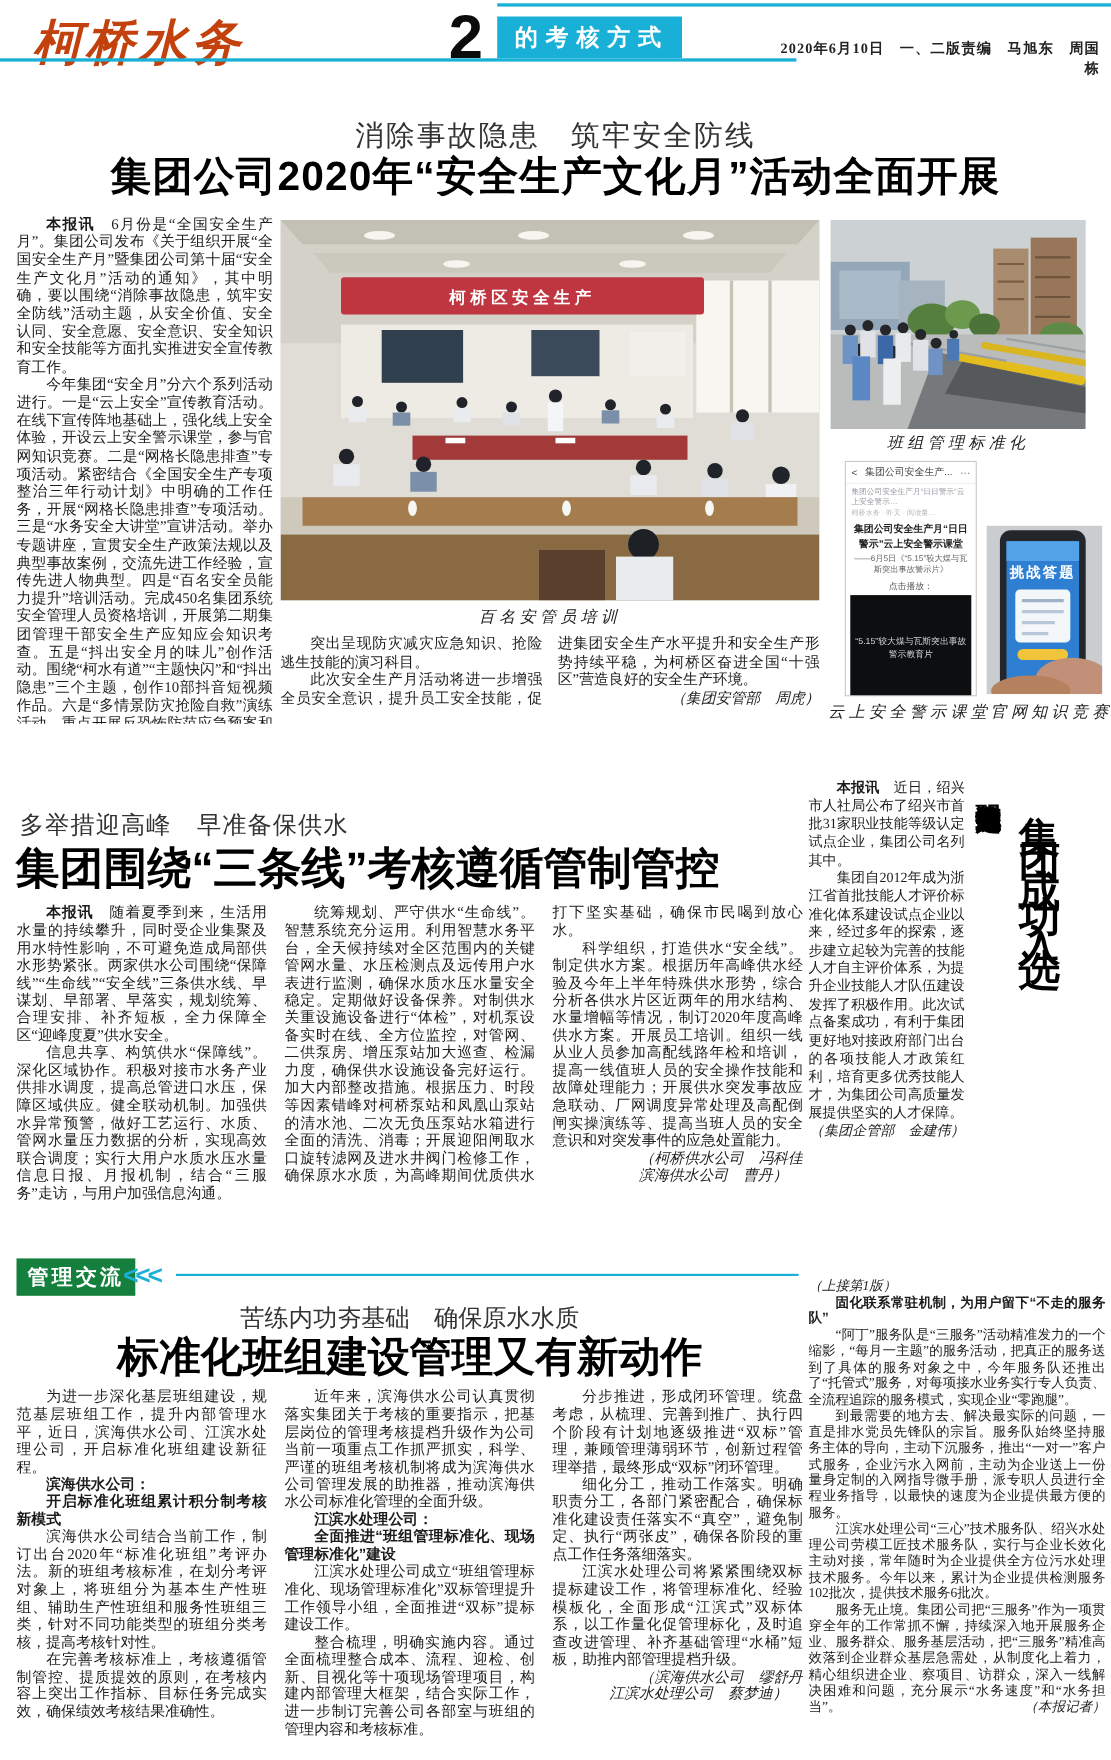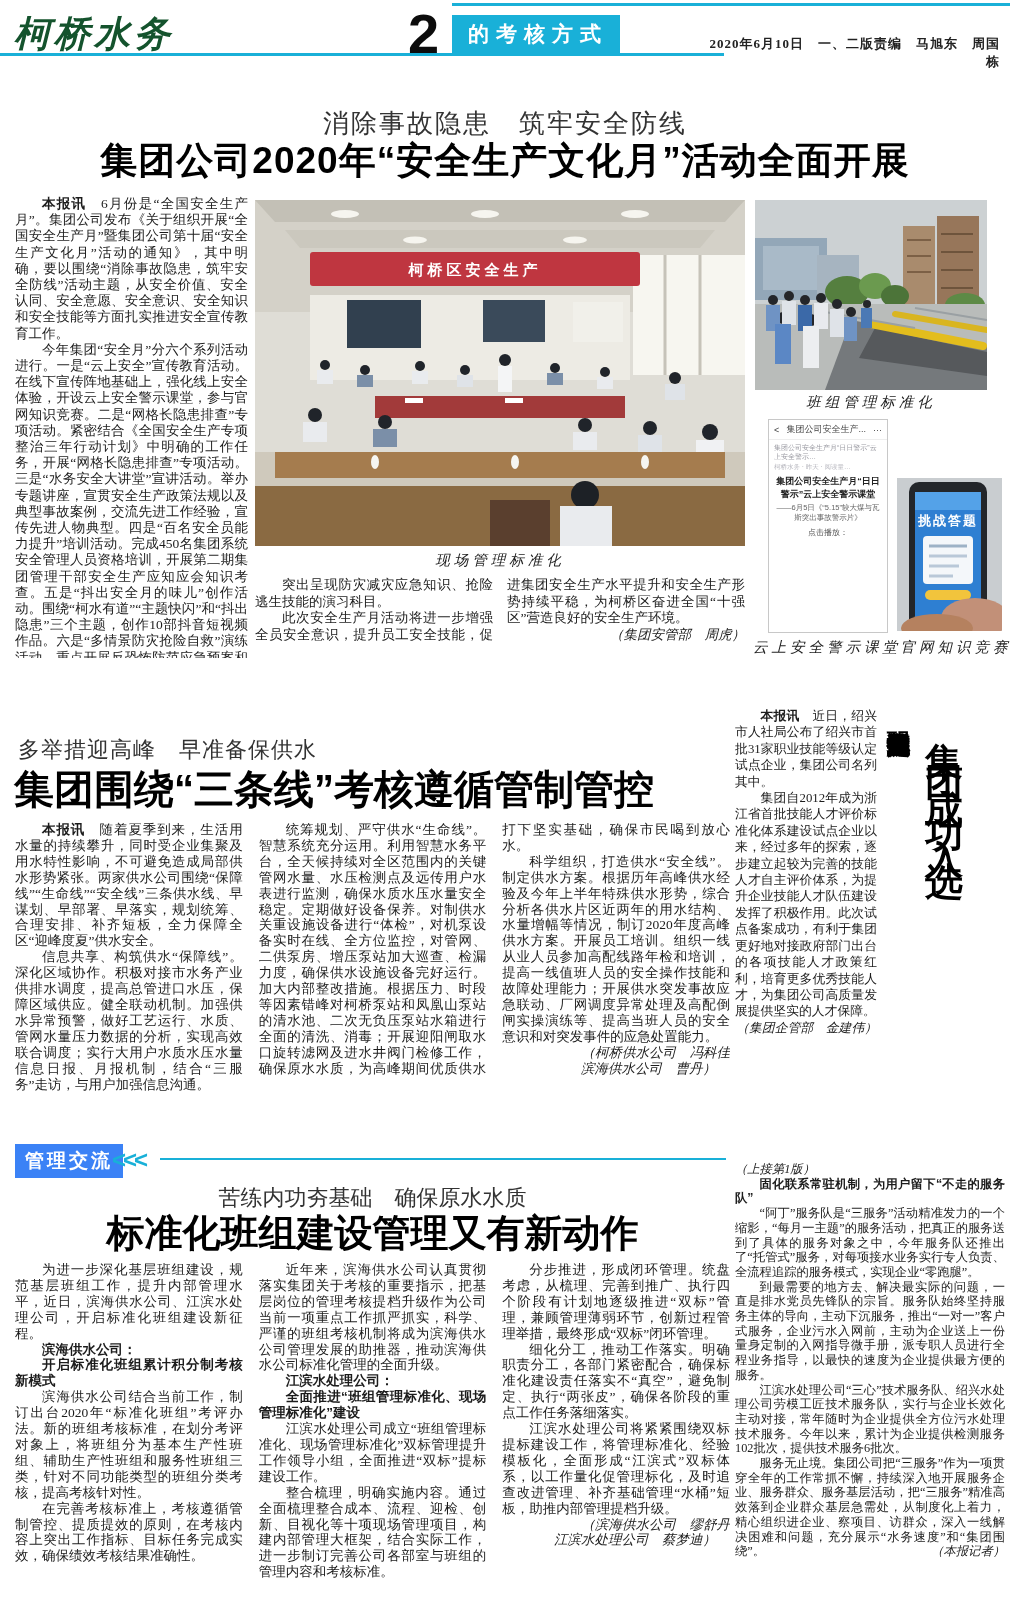--- a/index.html
+++ b/index.html
@@ -1,21 +1,21 @@
 <!DOCTYPE html>
 <html><head>
 <meta charset="utf-8">
 <style>
   html,body{margin:0;padding:0;background:#9a9a9a;}
   .page{position:relative;width:1010px;height:1600px;background:#ffffff;margin:0 auto;
         overflow:hidden;font-family:"Liberation Serif",serif;color:#1c1c1c;}
   .abs{position:absolute;}
   
-  .logo{font-size:36px;font-weight:bold;font-style:italic;color:#14532d;letter-spacing:4px;
-        font-family:"Liberation Serif",serif;}
+  .logo{font-size:44px;font-weight:bold;font-style:italic;color:#c2410c;letter-spacing:4px;
+        font-family:"Liberation Serif",serif;margin-left:16px;}
   .pageno{font-size:56px;font-weight:900;font-family:"Liberation Sans",sans-serif;color:#0c0c0c;line-height:1;}
   .secbox{background:#19b0d8;color:#fff;font-family:"Liberation Sans",sans-serif;font-weight:700;
           font-size:21px;letter-spacing:7px;padding:5px 12px 5px 16px;}
   .rule{background:#19b0d8;}
   .dateline{font-size:13px;font-weight:700;text-align:right;color:#222;letter-spacing:1px;}
   
   .kick{font-family:"Liberation Sans",sans-serif;color:#333;}
   .hl{font-family:"Liberation Sans",sans-serif;font-weight:900;color:#000;}
   
   .bod p{margin:0;text-indent:2em;text-align:justify;}
@@ -34,21 +34,21 @@
   .shot .nav{display:flex;justify-content:space-between;align-items:center;font-size:9px;color:#444;
              padding:3px 5px;border-bottom:1px solid #eee;}
   .shot .g1{font-size:7px;color:#9a9aa2;padding:3px 5px 0 5px;line-height:1.35;}
   .shot .g2{font-size:6.5px;color:#b9b9c0;padding:1px 5px;line-height:1.3;}
   .shot .t{font-size:9px;font-weight:700;color:#222;text-align:center;padding:3px 6px 0 6px;line-height:1.4;}
   .shot .s{font-size:7.5px;color:#666;text-align:center;padding:2px 6px;line-height:1.4;}
   .shot .p{font-size:8px;color:#555;text-align:center;padding:1px 0 3px 0;}
   .shot .vid{background:#0c0e10;color:#cfd3d6;height:96px;display:flex;flex-direction:column;
              align-items:center;justify-content:center;text-align:center;font-size:8px;line-height:1.5;margin:0 4px;}
   
-  .tag{background:#3b82f6;color:#fff;font-family:"Liberation Sans",sans-serif;font-weight:700;
+  .tag{background:#15803d;color:#fff;font-family:"Liberation Sans",sans-serif;font-weight:700;
        font-size:19px;letter-spacing:3px;padding:4px 10px;}
   .chev{color:#19b0d8;font-family:"Liberation Sans",sans-serif;font-weight:900;font-size:24px;letter-spacing:-3px;}
 </style>
 </head>
 <body>
 
 <div class="page">
 
   <div class="abs logo" style="left:14px;top:10px;">柯桥水务</div>
   <div class="abs pageno" style="left:408px;top:6px;">2</div>
@@ -122,21 +122,21 @@
       <rect x="20" y="252" width="450" height="26" fill="#a57c4e"></rect>
       <rect x="0" y="286" width="490" height="60" fill="#8a6a42"></rect>
       <ellipse cx="120" cy="262" rx="4" ry="7" fill="#f6f6f2"></ellipse>
       <ellipse cx="260" cy="262" rx="4" ry="7" fill="#f6f6f2"></ellipse>
       <ellipse cx="390" cy="262" rx="4" ry="7" fill="#f6f6f2"></ellipse>
       <circle cx="330" cy="295" r="14" fill="#1d2126"></circle>
       <rect x="305" y="306" width="52" height="40" fill="#e9ebee"></rect>
       <rect x="235" y="300" width="60" height="46" fill="#5a3f2e"></rect>
     </svg>
   </div>
-  <div class="abs cap" style="left:255px;top:551px;width:490px;">现场管理标准化</div>
+  <div class="abs cap" style="left:255px;top:551px;width:490px;">百名安管员培训</div>
 
   <div class="abs bod cols2" style="left:255px;top:577px;width:490px;height:86px;font-size:13.5px;line-height:16.6px;overflow:hidden;">
     <p>突出呈现防灾减灾应急知识、抢险逃生技能的演习科目。</p>
     <p>此次安全生产月活动将进一步增强全员安全意识，提升员工安全技能，促进集团安全生产水平提升和安全生产形势持续平稳，为柯桥区奋进全国“十强区”营造良好的安全生产环境。</p>
     <p class="byl">（集团安管部　周虎）</p>
   </div>
 
   <div class="abs ph" style="left:755px;top:200px;width:232px;height:190px;">
     <svg width="232" height="190" viewBox="0 0 232 190">
       <rect width="232" height="190" fill="#ccd1d3"></rect>
@@ -193,20 +193,24 @@
     <div class="nav">
       <span>&lt;</span>
       <span>集团公司安全生产...</span>
       <span>···</span>
     </div>
     <div class="g1">集团公司安全生产月“日日警示”云上安全警示…</div>
     <div class="g2">柯桥水务 · 昨天 · 阅读量…</div>
     <div class="t">集团公司安全生产月“日日警示”云上安全警示课堂</div>
     <div class="s">——6月5日《“5.15”较大煤与瓦斯突出事故警示片》</div>
     <div class="p">点击播放：</div>
+    <div class="vid">
+      <div>“5.15”较大煤与瓦斯突出事故</div>
+      <div>警示教育片</div>
+    </div>
 
   </div>
   <div class="abs cap" style="left:752px;top:638px;width:150px;">云上安全警示课堂</div>
 
   <div class="abs ph" style="left:897px;top:478px;width:105px;height:153px;background:#c9cdd0;">
     <svg width="105" height="153" viewBox="0 0 105 153">
       <rect width="105" height="153" fill="#c9cdd0"></rect>
       <rect x="12" y="4" width="78" height="149" rx="10" fill="#23262a"></rect>
       <rect x="18" y="14" width="66" height="126" fill="#2e7fd2"></rect>
       <rect x="18" y="14" width="66" height="18" fill="#54a2e8"></rect>
@@ -267,17 +271,17 @@
     <p class="byl">（滨海供水公司　缪舒丹</p>
     <p class="byl" style="padding-right:14px;">江滨水处理公司　蔡梦迪）</p>
   </div>
 
   <div class="abs bod" style="left:735px;top:1162px;width:270px;height:436px;font-size:12.3px;line-height:14.7px;overflow:hidden;">
     <p style="text-indent:0;font-style:italic;">（上接第1版）</p>
     <p class="sh">固化联系常驻机制，为用户留下“不走的服务队”</p>
     <p>“阿丁”服务队是“三服务”活动精准发力的一个缩影，“每月一主题”的服务活动，把真正的服务送到了具体的服务对象之中，今年服务队还推出了“托管式”服务，对每项接水业务实行专人负责、全流程追踪的服务模式，实现企业“零跑腿”。</p>
     <p>到最需要的地方去、解决最实际的问题，一直是排水党员先锋队的宗旨。服务队始终坚持服务主体的导向，主动下沉服务，推出“一对一”客户式服务，企业污水入网前，主动为企业送上一份量身定制的入网指导微手册，派专职人员进行全程业务指导，以最快的速度为企业提供最方便的服务。</p>
     <p>江滨水处理公司“三心”技术服务队、绍兴水处理公司劳模工匠技术服务队，实行与企业长效化主动对接，常年随时为企业提供全方位污水处理技术服务。今年以来，累计为企业提供检测服务102批次，提供技术服务6批次。</p>
-    <p>服务无止境。集团公司把“三服务”作为一项贯穿全年的工作常抓不懈，持续深入地开展服务企业、服务群众、服务基层活动，把“三服务”精准高效落到企业群众基层急需处，从制度化上着力，精心组织进企业、察项目、访群众，深入一线解决困难和问题，充分展示“水务速度”和“集团围绕”。</p>
+    <p>服务无止境。集团公司把“三服务”作为一项贯穿全年的工作常抓不懈，持续深入地开展服务企业、服务群众、服务基层活动，把“三服务”精准高效落到企业群众基层急需处，从制度化上着力，精心组织进企业、察项目、访群众，深入一线解决困难和问题，充分展示“水务速度”和“水务担当”。</p>
     <p class="byl" style="margin-top:-14.7px;">（本报记者）</p>
   </div>
 
 </div>
 
 </body></html>

